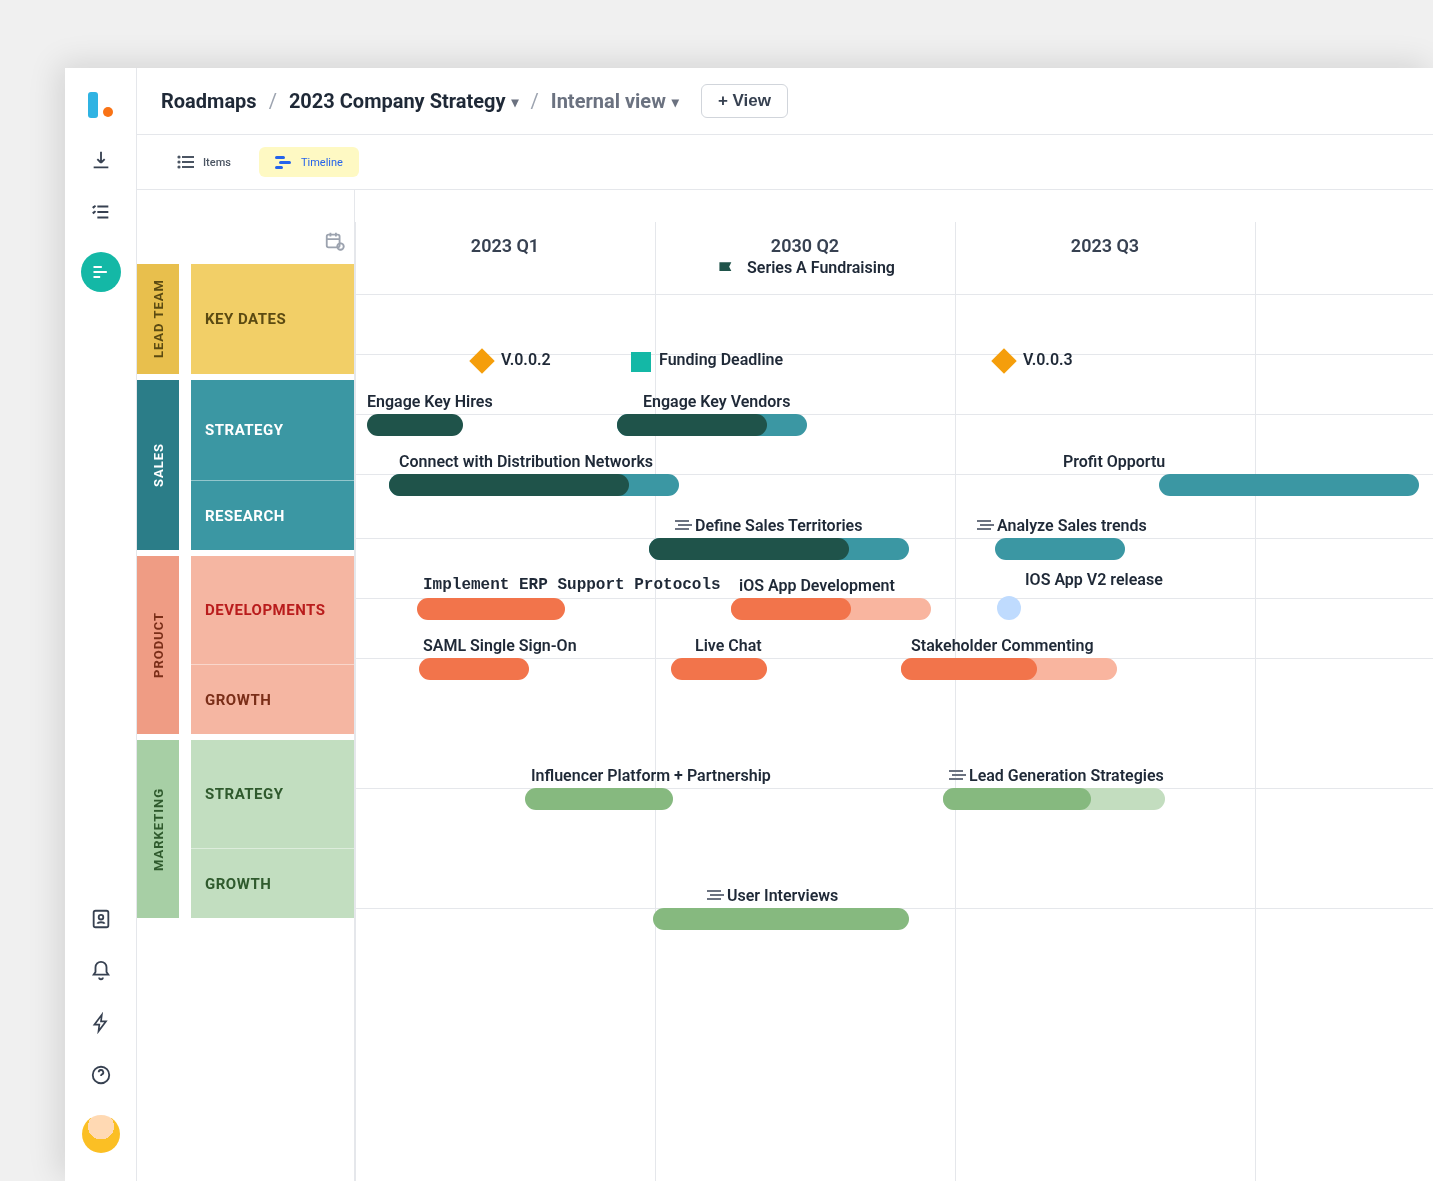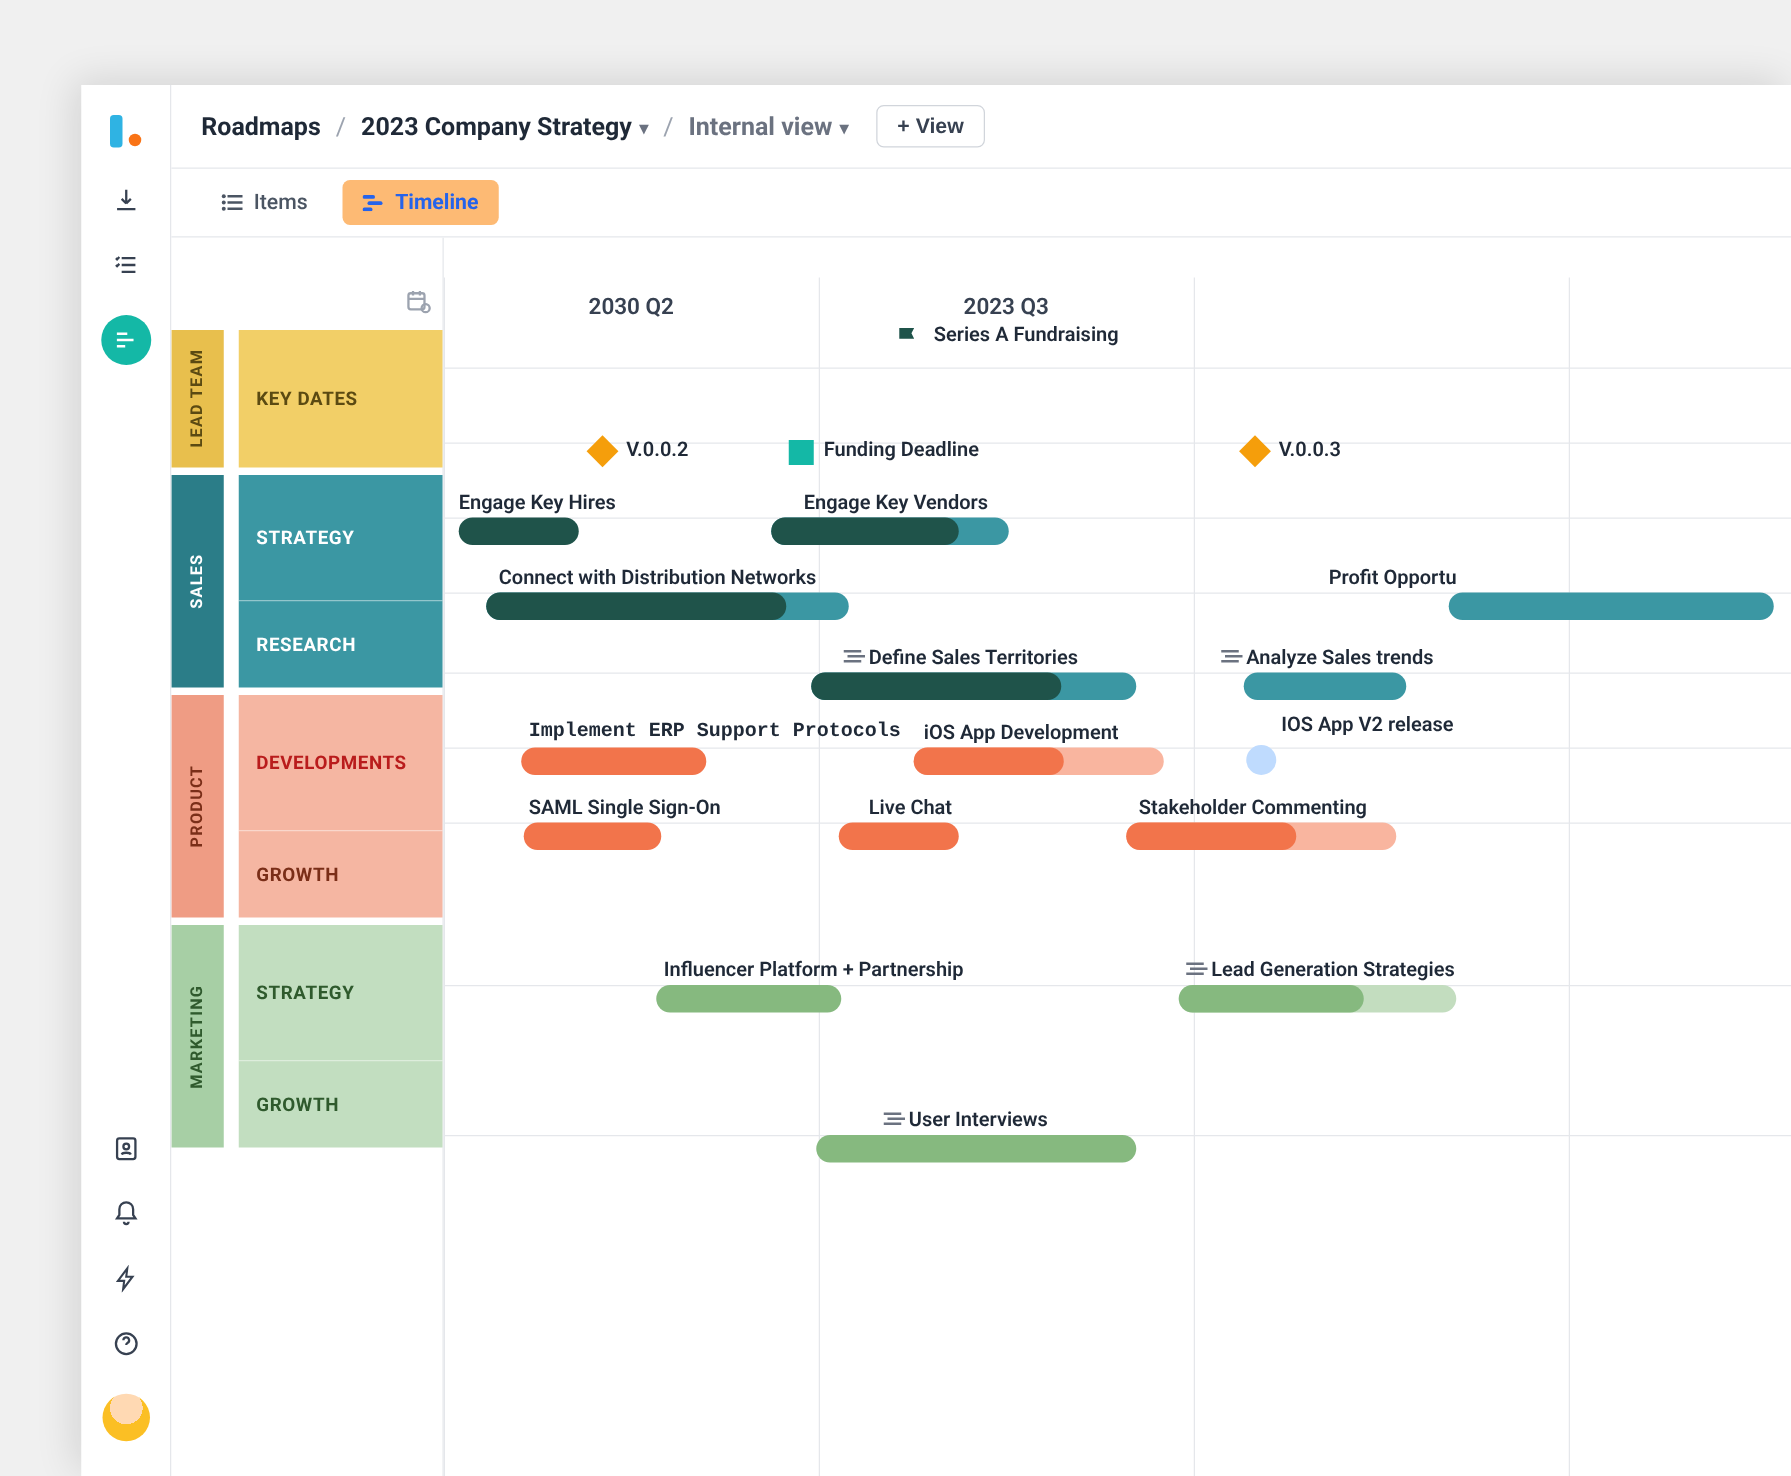--- a/index.html
+++ b/index.html
@@ -71,27 +71,27 @@
   border-top: 1px solid #e5e7eb;
   border-bottom: 1px solid #e5e7eb;
   display: flex;
   align-items: center;
   padding: 0 24px;
   gap: 12px;
 }
 .tab {
   display: flex; align-items: center; gap: 8px;
   padding: 8px 16px;
-  font-size: 17px;
+  font-size: 11px;
   font-weight: 500;
   color: #4b5563;
   border-radius: 6px;
   cursor: pointer;
 }
-.tab.active { background: #fdba74; color: #2563eb; font-weight: 700; }
+.tab.active { background: #fef9c3; color: #2563eb; font-weight: 400; }
 .tab-icon { width: 18px; height: 14px; }
 .timeline-wrap { flex: 1; display: flex; overflow: hidden; }
 .groups-col {
   width: 218px;
   flex: 0 0 218px;
   border-right: 1px solid #e5e7eb;
   display: flex;
   flex-direction: column;
 }
 .group-header-space { height: 74px; position: relative; }
@@ -267,20 +267,21 @@
             </div>
           </div>
       </div>
 
       <div class="grid-col">
         <div class="vline" style="left:0px"></div>
         <div class="vline" style="left:300px"></div>
         <div class="vline" style="left:600px"></div>
         <div class="vline" style="left:900px"></div>
         <div class="qtr-head">
+          <div class="qtr">2023 Q1</div>
           <div class="qtr">2030 Q2</div>
           <div class="qtr">2023 Q3</div>
         </div>
         <div class="rows" id="rows-mount">
             <div class="row" style="top: 0px; position: absolute; left: 0px; right: 0px;">
               <div class="row-rule"></div>
               <div class="milestone flag-ico" style="left: 358px;"><svg width="28" height="26" viewBox="0 0 24 24" fill="#1f534a">
                   <path d="M5 3v18M5 4h11l-2 4 2 4H5"></path>
                 </svg><div class="ms-label" style="left: 34px; top: 0px;">Series A Fundraising</div></div>
             </div>

